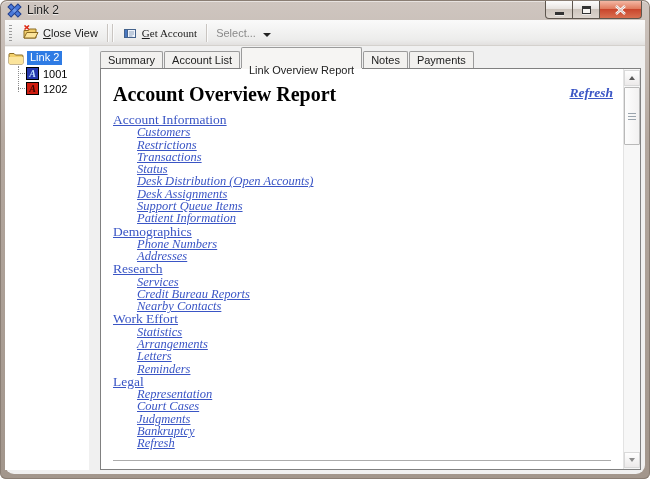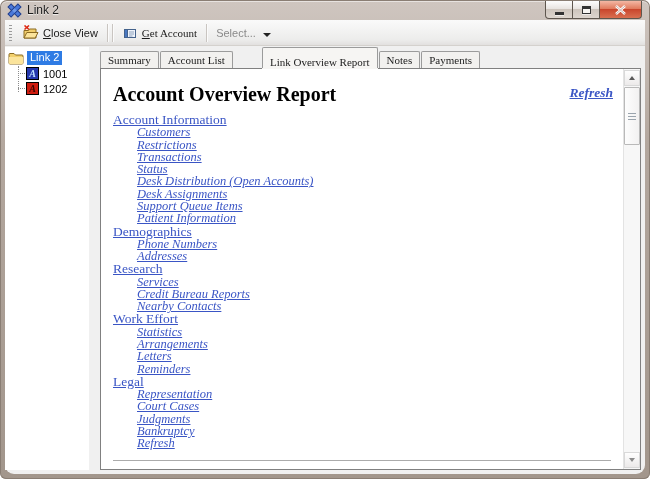--- a/index.html
+++ b/index.html
@@ -48,24 +48,24 @@
   .vline{position:absolute;left:13px;top:19px;height:26px;border-left:1px dotted #8c8c8c;}
   .tree-item{display:flex;align-items:center;height:15px;margin-left:21px;position:relative;}
   .tree-item::before{content:"";position:absolute;left:-8px;top:7px;width:7px;border-top:1px dotted #8c8c8c;}
   .tree-item .acct{width:13px;height:13px;margin-right:4px;flex:none;border:1px solid #000;
     display:flex;align-items:center;justify-content:center;
     font:italic bold 10px "Liberation Serif",serif;line-height:11px;}
   .acct.blue{background:#2438ae;color:#bfe2ff;}
   .acct.red{background:#cf1d10;color:#3c0600;}
 
   
-  .tabstrip{position:absolute;left:95px;top:28px;height:20px;display:flex;align-items:flex-end;z-index:3;font-family:Liberation Serif, serif;}
+  .tabstrip{position:absolute;left:95px;top:28px;height:20px;display:flex;align-items:flex-end;z-index:3;}
   .tab{font-size:11px;color:#222;background:#f2f1ef;border:1px solid #9b9b9b;border-bottom:none;
     border-radius:2px 2px 0 0;padding:2px 7px 2px 7px;height:17px;margin-right:1px;cursor:default;white-space:nowrap;}
-  .tab.active{height:21px;padding-top:8px;background:#f6f5f3;position:relative;z-index:4;box-shadow:0 1px 0 #f6f5f3;margin-left:28px;}
+  .tab.active{height:21px;padding-top:16px;background:#f6f5f3;position:relative;z-index:4;box-shadow:0 1px 0 #f6f5f3;}
 
   
   .content-panel{position:absolute;left:95px;top:48px;width:541px;height:402px;background:#fff;
     border:1px solid #808080;overflow:hidden;z-index:2;}
   .report{position:absolute;left:0;top:0;right:17px;bottom:0;overflow:hidden;padding:13px 4px 0 12px;}
   .report-header{position:relative;}
   .report-header h1{margin:0;font:bold 20px/24px "Liberation Serif","DejaVu Serif",serif;color:#000;}
   .refresh{position:absolute;right:6px;top:3px;font:italic 600 13.5px "Liberation Serif",serif;
     color:#3a55c5;text-decoration:underline;cursor:pointer;text-align:right;}
   #report-sections{margin-top:7px;}

